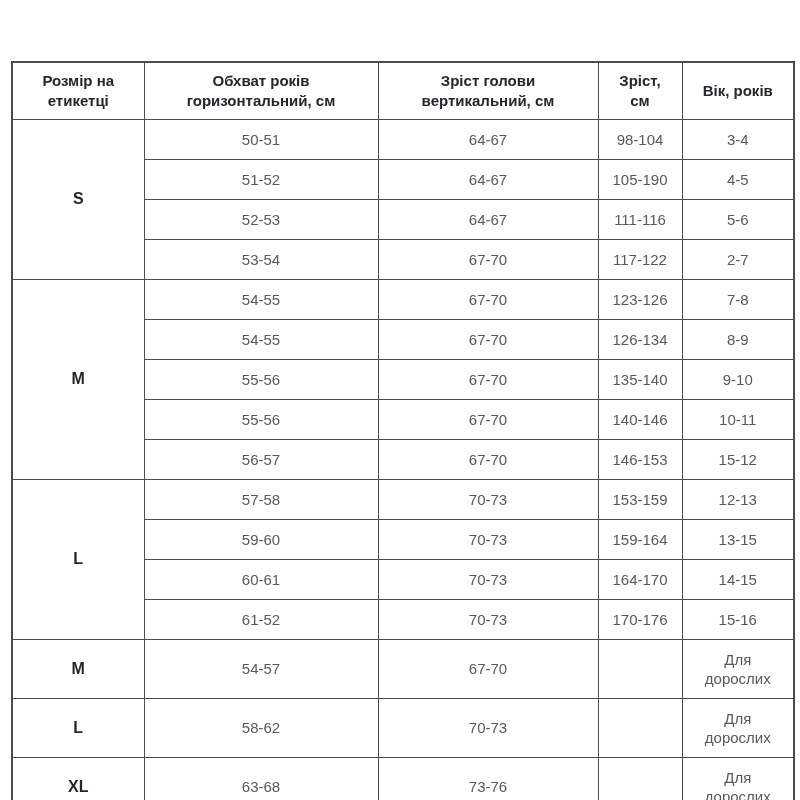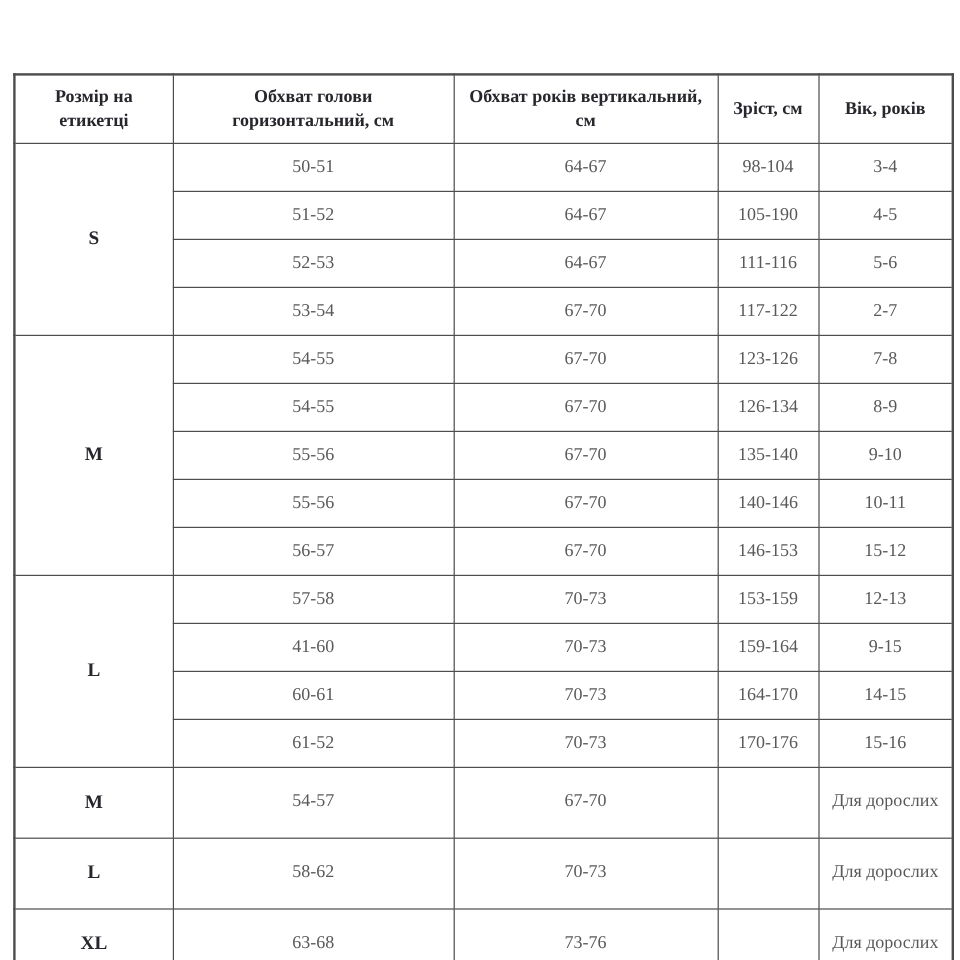--- a/index.html
+++ b/index.html
@@ -7,21 +7,20 @@
     padding: 0;
     background: #ffffff;
     font-family: "Liberation Sans", sans-serif;
   }
   .page {
     width: 800px;
     height: 800px;
     box-sizing: border-box;
     padding: 61px 0 0 11px;
     background: #ffffff;
-    font-family: Liberation Serif, serif;
   }
   table.size-chart {
     width: 782px;
     table-layout: fixed;
     border-collapse: collapse;
     border: 2px solid #4c4c4c;
   }
   table.size-chart col.c1 { width: 132px; }
   table.size-chart col.c2 { width: 234px; }
   table.size-chart col.c3 { width: 220px; }
@@ -66,22 +65,22 @@
     <colgroup>
       <col class="c1">
         <col class="c2">
         <col class="c3">
         <col class="c4">
         <col class="c5">
     </colgroup>
     <thead>
       <tr>
         <th>Розмір на етикетці</th>
-        <th>Обхват голови горизонтальний, см</th>
-        <th>Обхват років вертикальний, см</th>
+        <th>Обхват років горизонтальний, см</th>
+        <th>Зріст голови вертикальний, см</th>
         <th>Зріст, см</th>
         <th>Вік, років</th>
       </tr>
     </thead>
     <tbody>
         <tr>
           <td rowspan="4" class="size-cell">S</td>
           <td>50-51</td>
           <td>64-67</td>
           <td>98-104</td>
@@ -137,24 +136,24 @@
           <td>15-12</td>
         </tr>
         <tr>
           <td rowspan="4" class="size-cell">L</td>
           <td>57-58</td>
           <td>70-73</td>
           <td>153-159</td>
           <td>12-13</td>
         </tr>
         <tr>
-          <td>41-60</td>
+          <td>59-60</td>
           <td>70-73</td>
           <td>159-164</td>
-          <td>9-15</td>
+          <td>13-15</td>
         </tr>
         <tr>
           <td>60-61</td>
           <td>70-73</td>
           <td>164-170</td>
           <td>14-15</td>
         </tr>
         <tr>
           <td>61-52</td>
           <td>70-73</td>

